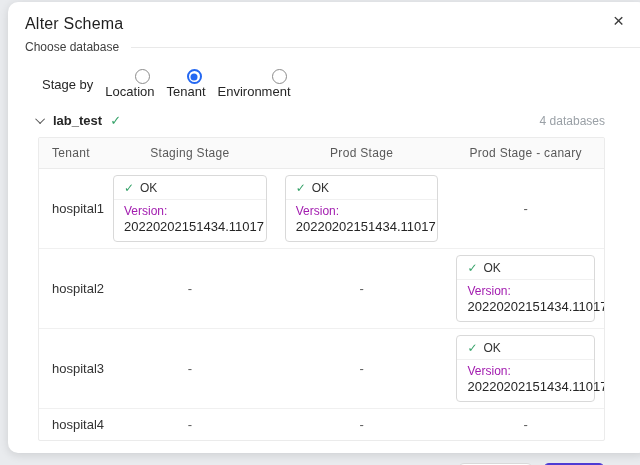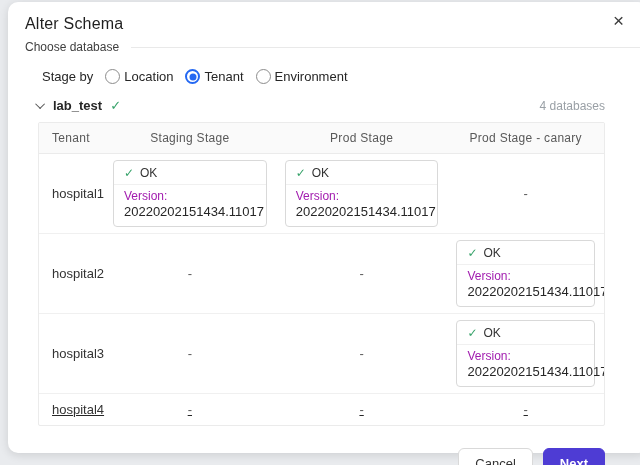--- a/index.html
+++ b/index.html
@@ -25,21 +25,21 @@
     font-size:19px; line-height:20px; color:#3c3c3c;
     cursor:pointer; font-weight:400;
   }
   .sub-row { display:flex; align-items:center; gap:12px; margin-top:7px; padding:0 6px 0 17px; }
   .subtitle { font-size:12px; color:#404040; white-space:nowrap;text-align:right; }
   .sub-line { flex:1; height:1px; background:#e9e9e9; }
 
   
   .group-row { display:flex; align-items:center; margin:15px 0 0 34px; font-size:13px; color:#262626; }
   .group-label { margin-right:12px; }
-  .radio-opt { display:flex; align-items:flex-start; margin-right:12px; cursor:pointer; }
+  .radio-opt { display:flex; align-items:flex-end; margin-right:12px; cursor:pointer;flex-direction:column; }
   .radio-dot {
     width:15px; height:15px; border-radius:50%;
     border:1px solid #8c8c8c; background:#fff;
     margin-right:4px; position:relative; flex:0 0 auto;
   }
   .radio-dot.checked { border:2px solid #2468f2; }
   .radio-dot.checked::after {
     content:""; position:absolute; left:50%; top:50%;
     width:7px; height:7px; border-radius:50%;
     background:#2468f2; transform:translate(-50%,-50%);
@@ -62,21 +62,21 @@
   .thead, .trow { display:grid; grid-template-columns:11.5% 30.4% 30.4% 27.7%; align-items:center; }
   .thead {
     background:#fafafa; border-bottom:1px solid #ebebeb;
     font-size:12px; color:#595959; letter-spacing:.3px;
   }
   .thead > div { padding:8px 4px; text-align:center; }
   .thead > div:first-child { text-align:left; padding-left:13px; }
   .trow { border-bottom:1px solid #f0f0f0; }
   .trow:last-child { border-bottom:none; }
   .row-tall { min-height:68px; }
-  .row-short { min-height:31px;text-decoration:underline; }
+  .row-short { min-height:31px; }
   .tenant-cell { font-size:13px; color:#333; padding-left:13px; }
   .cell { text-align:center; font-size:13px; color:#595959; padding:0 4px; }
 
   .status-card {
     width:calc(100% - 10px); margin:6px auto;
     background:#fff; border:1px solid #d9d9d9; border-radius:4px;
     text-align:left;
   }
   .card-head {
     display:flex; align-items:center; gap:6px;

